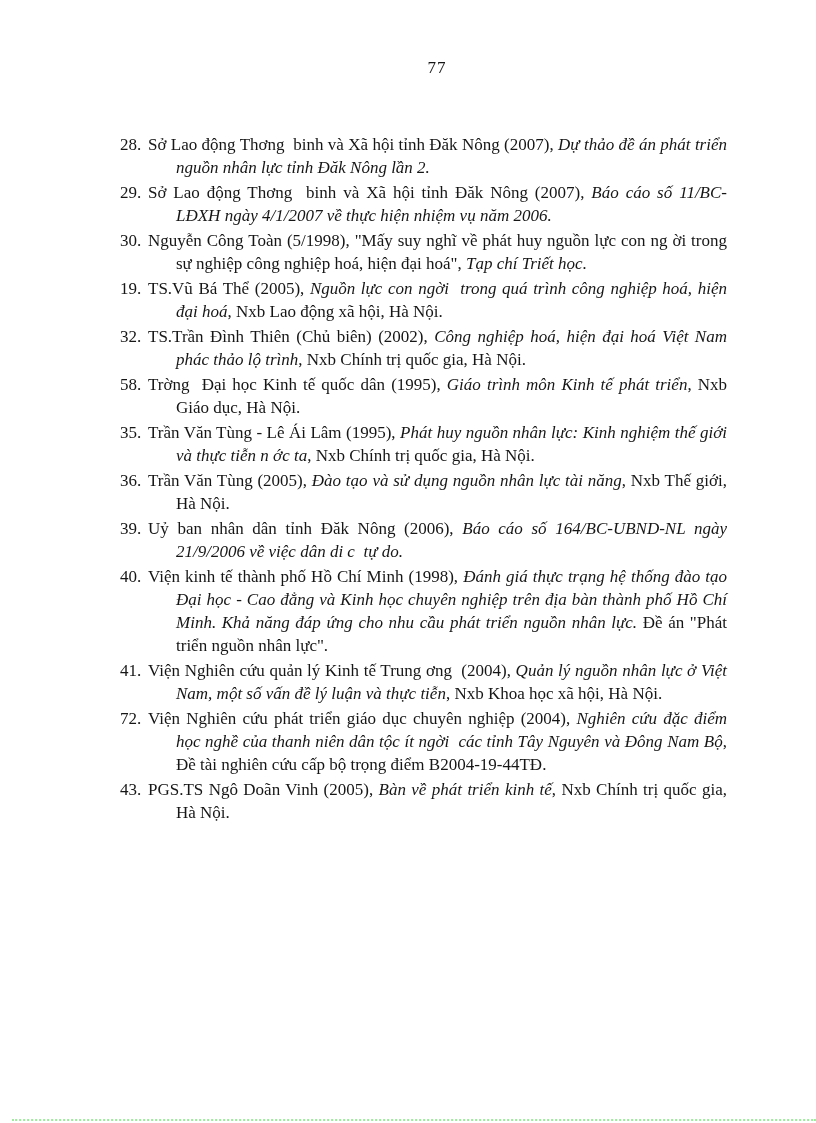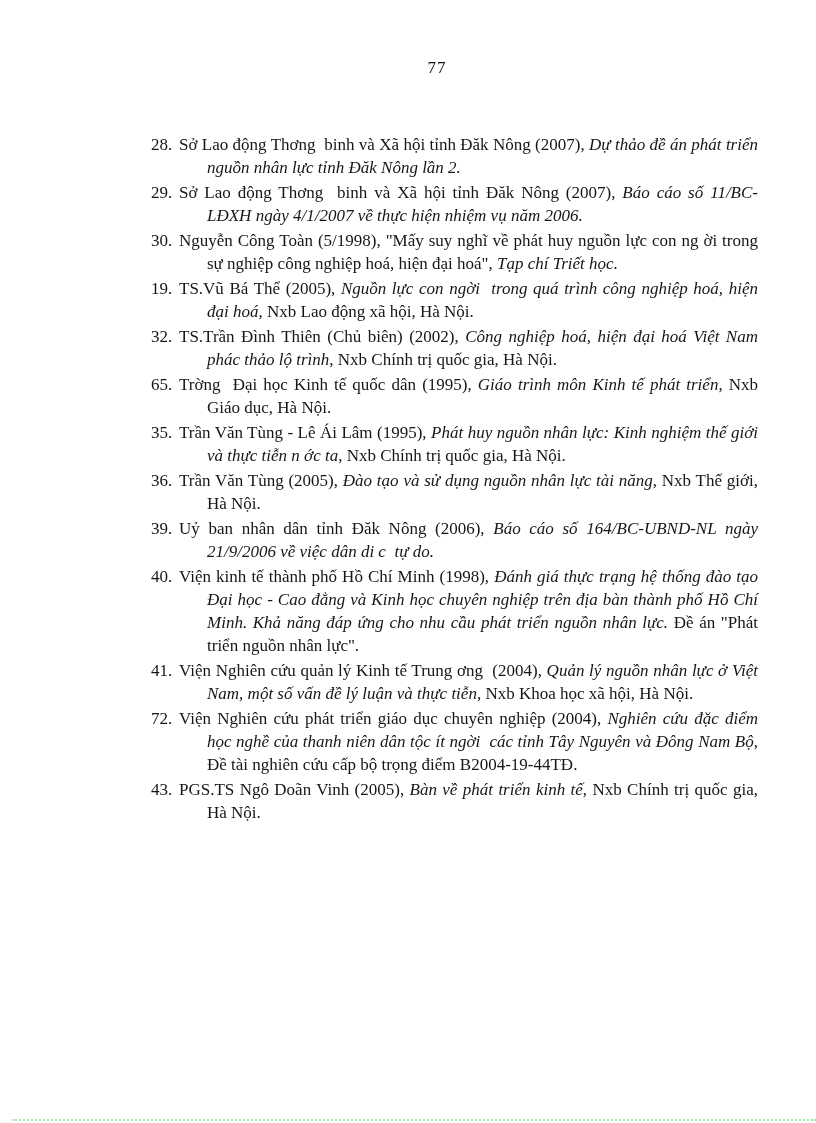--- a/index.html
+++ b/index.html
@@ -24,21 +24,21 @@
     font-size: 17px;
     letter-spacing: 1px;
     transform: translateX(29px);
   }
   .ref-list {
     list-style: none;
     margin: 0;
     padding: 0;
     position: absolute;
     top: 133px;
-    left: 151px;
+    left: 120px;
     width: 607px;
   }
   .ref {
     font-size: 17px;
     line-height: 23px;
     text-align: justify;
     padding-left: 56px;
     text-indent: -56px;
     margin: 0 0 2px 0;
   }
@@ -61,21 +61,21 @@
 <body style="color: rgb(22, 22, 22);">
 
 <div class="page-number">77</div>
 
 <ol class="ref-list">
     <li class="ref"><span class="ref-num">28.</span><span class="seg">Sở Lao động Thơng&nbsp; binh và Xã hội tỉnh Đăk Nông (2007), </span><span class="seg italic">Dự thảo đề án phát triển nguồn nhân lực tỉnh Đăk Nông lần 2.</span></li>
     <li class="ref"><span class="ref-num">29.</span><span class="seg">Sở Lao động Thơng&nbsp; binh và Xã hội tỉnh Đăk Nông (2007), </span><span class="seg italic">Báo cáo số 11/BC-LĐXH ngày 4/1/2007 về thực hiện nhiệm vụ năm 2006.</span></li>
     <li class="ref"><span class="ref-num">30.</span><span class="seg">Nguyễn Công Toàn (5/1998), "Mấy suy nghĩ về phát huy nguồn lực con ng&nbsp;ời trong sự nghiệp công nghiệp hoá, hiện đại hoá", </span><span class="seg italic">Tạp chí Triết học.</span></li>
     <li class="ref"><span class="ref-num">19.</span><span class="seg">TS.Vũ Bá Thể (2005), </span><span class="seg italic">Nguồn lực con ngời&nbsp; trong quá trình công nghiệp hoá, hiện đại hoá</span><span class="seg">, Nxb Lao động xã hội, Hà Nội.</span></li>
     <li class="ref"><span class="ref-num">32.</span><span class="seg">TS.Trần Đình Thiên (Chủ biên) (2002), </span><span class="seg italic">Công nghiệp hoá, hiện đại hoá Việt Nam phác thảo lộ trình</span><span class="seg">, Nxb Chính trị quốc gia, Hà Nội.</span></li>
-    <li class="ref"><span class="ref-num">65.</span><span class="seg">Trờng&nbsp; Đại học Kinh tế quốc dân (1995), </span><span class="seg italic">Giáo trình môn Kinh tế phát triển</span><span class="seg">, Nxb Giáo dục, Hà Nội.</span></li>
+    <li class="ref"><span class="ref-num">58.</span><span class="seg">Trờng&nbsp; Đại học Kinh tế quốc dân (1995), </span><span class="seg italic">Giáo trình môn Kinh tế phát triển</span><span class="seg">, Nxb Giáo dục, Hà Nội.</span></li>
     <li class="ref"><span class="ref-num">35.</span><span class="seg">Trần Văn Tùng - Lê Ái Lâm (1995), </span><span class="seg italic">Phát huy nguồn nhân lực: Kinh nghiệm thế giới và thực tiễn n&nbsp;ớc ta</span><span class="seg">, Nxb Chính trị quốc gia, Hà Nội.</span></li>
     <li class="ref"><span class="ref-num">36.</span><span class="seg">Trần Văn Tùng (2005), </span><span class="seg italic">Đào tạo và sử dụng nguồn nhân lực tài năng</span><span class="seg">, Nxb Thế giới, Hà Nội.</span></li>
     <li class="ref"><span class="ref-num">39.</span><span class="seg">Uỷ ban nhân dân tỉnh Đăk Nông (2006), </span><span class="seg italic">Báo cáo số 164/BC-UBND-NL ngày 21/9/2006 về việc dân di c&nbsp; tự do.</span></li>
     <li class="ref"><span class="ref-num">40.</span><span class="seg">Viện kinh tế thành phố Hồ Chí Minh (1998), </span><span class="seg italic">Đánh giá thực trạng hệ thống đào tạo Đại học - Cao đẳng và Kinh học chuyên nghiệp trên địa bàn thành phố Hồ Chí Minh. Khả năng đáp ứng cho nhu cầu phát triển nguồn nhân lực. </span><span class="seg">Đề án "Phát triển nguồn nhân lực".</span></li>
     <li class="ref"><span class="ref-num">41.</span><span class="seg">Viện Nghiên cứu quản lý Kinh tế Trung ơng&nbsp; (2004), </span><span class="seg italic">Quản lý nguồn nhân lực ở Việt Nam, một số vấn đề lý luận và thực tiễn</span><span class="seg">, Nxb Khoa học xã hội, Hà Nội.</span></li>
     <li class="ref"><span class="ref-num">72.</span><span class="seg">Viện Nghiên cứu phát triển giáo dục chuyên nghiệp (2004), </span><span class="seg italic">Nghiên cứu đặc điểm học nghề của thanh niên dân tộc ít ngời&nbsp; các tỉnh Tây Nguyên và Đông Nam Bộ</span><span class="seg">, Đề tài nghiên cứu cấp bộ trọng điểm B2004-19-44TĐ.</span></li>
     <li class="ref"><span class="ref-num">43.</span><span class="seg">PGS.TS Ngô Doãn Vinh (2005), </span><span class="seg italic">Bàn về phát triển kinh tế</span><span class="seg">, Nxb Chính trị quốc gia, Hà Nội.</span></li>
   </ol>
 
 <div class="bottom-dots" style="border-bottom-color: rgb(157, 238, 157);"></div>

